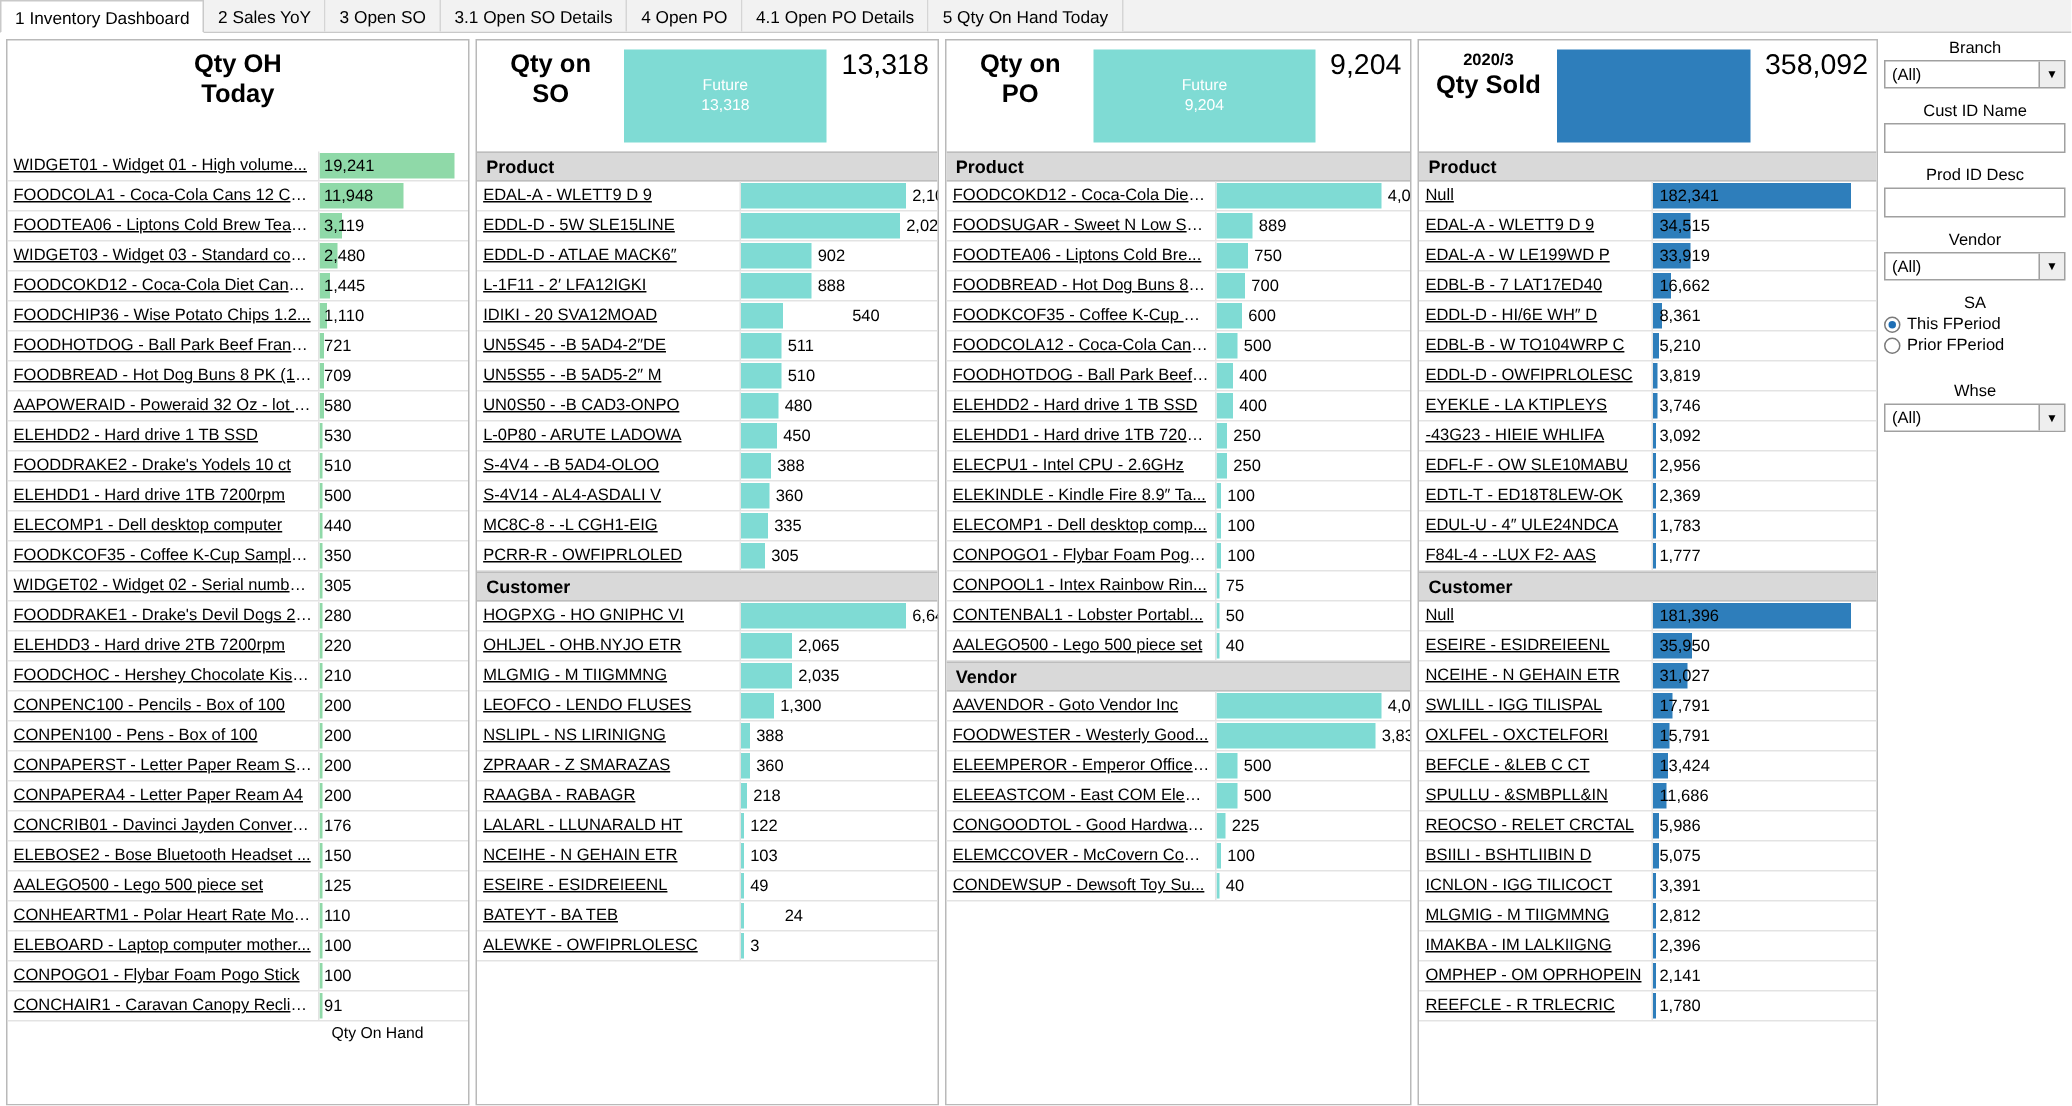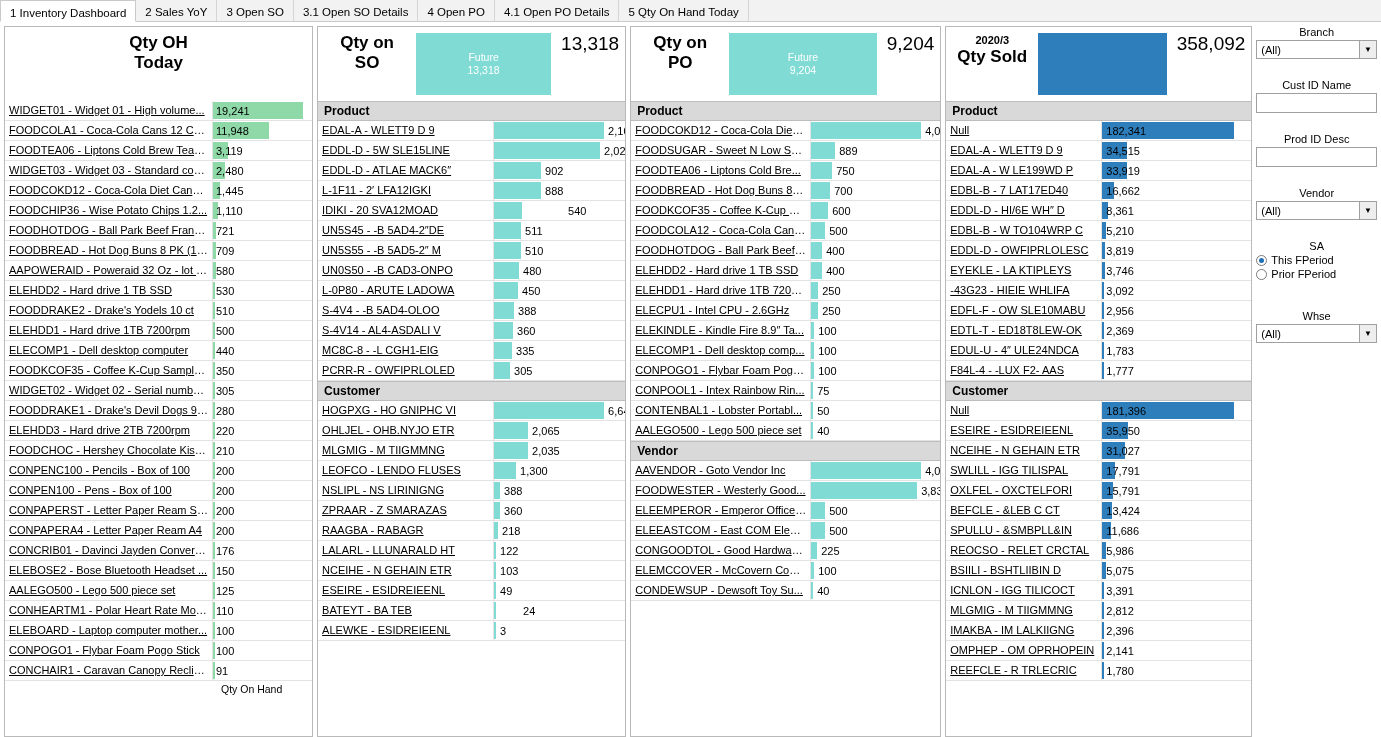--- a/index.html
+++ b/index.html
@@ -165,21 +165,21 @@
   .p3 .row .lbl { width: 180px; }
   .p4 .row .lbl { width: 156px; }
 
   .footer-note {
     font-size: 10.5px;
     padding: 2px 0 0 216px;
     color: #000;
   }
 
   
-  .filter { margin-bottom: 20px; }
+  .filter { margin-bottom: 9px; }
   .filter-title {
     text-align: center;
     font-size: 11px;
     margin-bottom: 2px;
   }
   .dropdown {
     position: relative;
     border: 1px solid #a0a0a0;
     background: #ffffff;
     height: 19px;
@@ -355,21 +355,21 @@
           </div>
         </div>
         <div class="row">
           <div class="lbl">WIDGET02 - Widget 02 - Serial numbe...</div>
           <div class="valcell">
             <div class="bar green" style="width: 2px;"></div>
             <span class="num inbar">305</span>
           </div>
         </div>
         <div class="row">
-          <div class="lbl">FOODDRAKE1 - Drake's Devil Dogs 9 ct</div>
+          <div class="lbl">FOODDRAKE1 - Drake's Devil Dogs 2 ct</div>
           <div class="valcell">
             <div class="bar green" style="width: 2px;"></div>
             <span class="num inbar">280</span>
           </div>
         </div>
         <div class="row">
           <div class="lbl">ELEHDD3 - Hard drive 2TB 7200rpm</div>
           <div class="valcell">
             <div class="bar green" style="width: 2px;"></div>
             <span class="num inbar">220</span>
@@ -642,21 +642,21 @@
           </div>
         </div>
         <div class="row">
           <div class="lbl">BATEYT - BA TEB</div>
           <div class="valcell">
             <div class="bar " style="width: 2px;"></div>
             <span class="num" style="margin-left: 2px; padding-left: 27px;">24</span>
           </div>
         </div>
         <div class="row">
-          <div class="lbl">ALEWKE - ESIDREIEENL</div>
+          <div class="lbl">ALEWKE - OWFIPRLOLESC</div>
           <div class="valcell">
             <div class="bar " style="width: 2px;"></div>
             <span class="num" style="margin-left: 2px;">3</span>
           </div>
         </div>
       </div>
   </div>
 
   <div class="panel p3">
     <div class="kpi">

